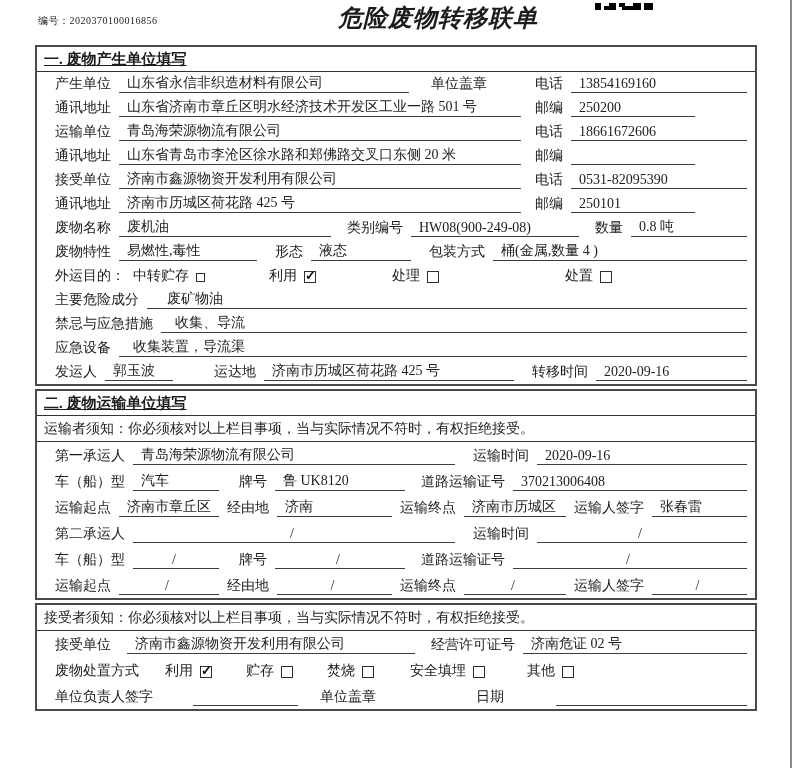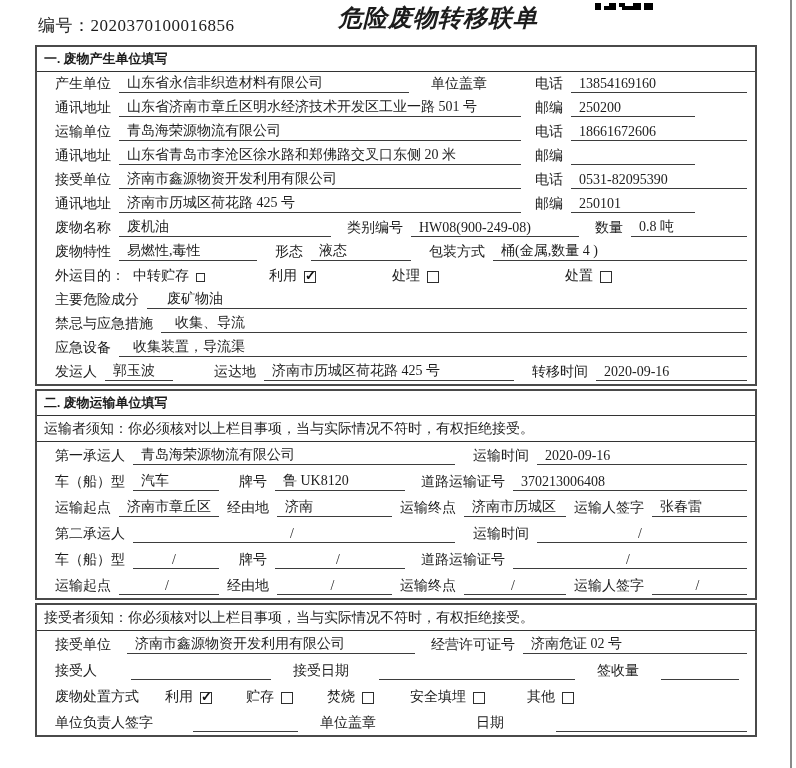--- a/index.html
+++ b/index.html
@@ -9,40 +9,41 @@
     font-family:"Liberation Serif","DejaVu Serif",serif;
     color:#1c1c1c;
     font-size:14px;
     position:relative;
     overflow:hidden;
   }
   .page { position:relative; width:796px; height:768px; background:#fff; }
 
   
   .doc-header { position:relative; height:45px; }
-  .serial { position:absolute; left:38px; top:14px; font-size:17px; letter-spacing:0.5px; }
+  .serial { position:absolute; left:38px; top:14px; font-size:10px; letter-spacing:0.5px; }
   .doc-title {
     position:absolute; left:0; right:0; top:2px;
     text-align:center; padding-left:80px;
     font-size:24px; font-weight:bold; letter-spacing:1px;font-style:italic;
   }
   .qr-fragment { position:absolute; left:595px; top:0; width:62px; height:9px; }
 
   
   .form { margin-left:35px; width:722px; }
   .section {
     border:2px solid #4a4a4a;
     margin-bottom:3px;
     background:#fff;
   }
   .sec-heading {
     height:25px; line-height:24px;
-    font-weight:bold; font-size:13px;
+    font-weight:bold; font-size:15px;
     padding-left:7px;
     border-bottom:1.5px solid #333;
+    text-decoration:underline;
   }
   .row {
     display:flex; align-items:flex-end;
     height:24px; padding:0 8px 3px 18px;
     column-gap:8px;
   }
   .s2 .row, .s3 .row { height:26px; }
   .notice-row {
     height:26px; line-height:25px;
     padding-left:7px;
@@ -281,28 +282,20 @@
     <div class="section s3">
       <div class="notice-row">接受者须知：你必须核对以上栏目事项，当与实际情况不符时，有权拒绝接受。</div>
 
       <div class="row">
         <span class="lbl">接受单位</span>
         <span class="val" style="width:288px;margin-left:8px">济南市鑫源物资开发利用有限公司</span>
         <span class="lbl" style="margin-left:8px">经营许可证号</span>
         <span class="val grow">济南危证 02 号</span>
       </div>
 
-      <div class="row">
-        <span class="lbl">接受人</span>
-        <span class="val" style="width:140px;margin-left:26px"></span>
-        <span class="lbl" style="margin-left:14px">接受日期</span>
-        <span class="val" style="width:196px;margin-left:22px"></span>
-        <span class="lbl" style="margin-left:14px">签收量</span>
-        <span class="val grow" style="margin-left:14px;margin-right:8px"></span>
-      </div>
 
       <div class="row">
         <span class="lbl">废物处置方式</span>
         <span class="opt" style="margin-left:18px">
           <span class="lbl">利用</span>
           <span class="cb checked"></span>
         </span>
         <span class="opt" style="margin-left:26px">
           <span class="lbl">贮存</span>
           <span class="cb"></span>

